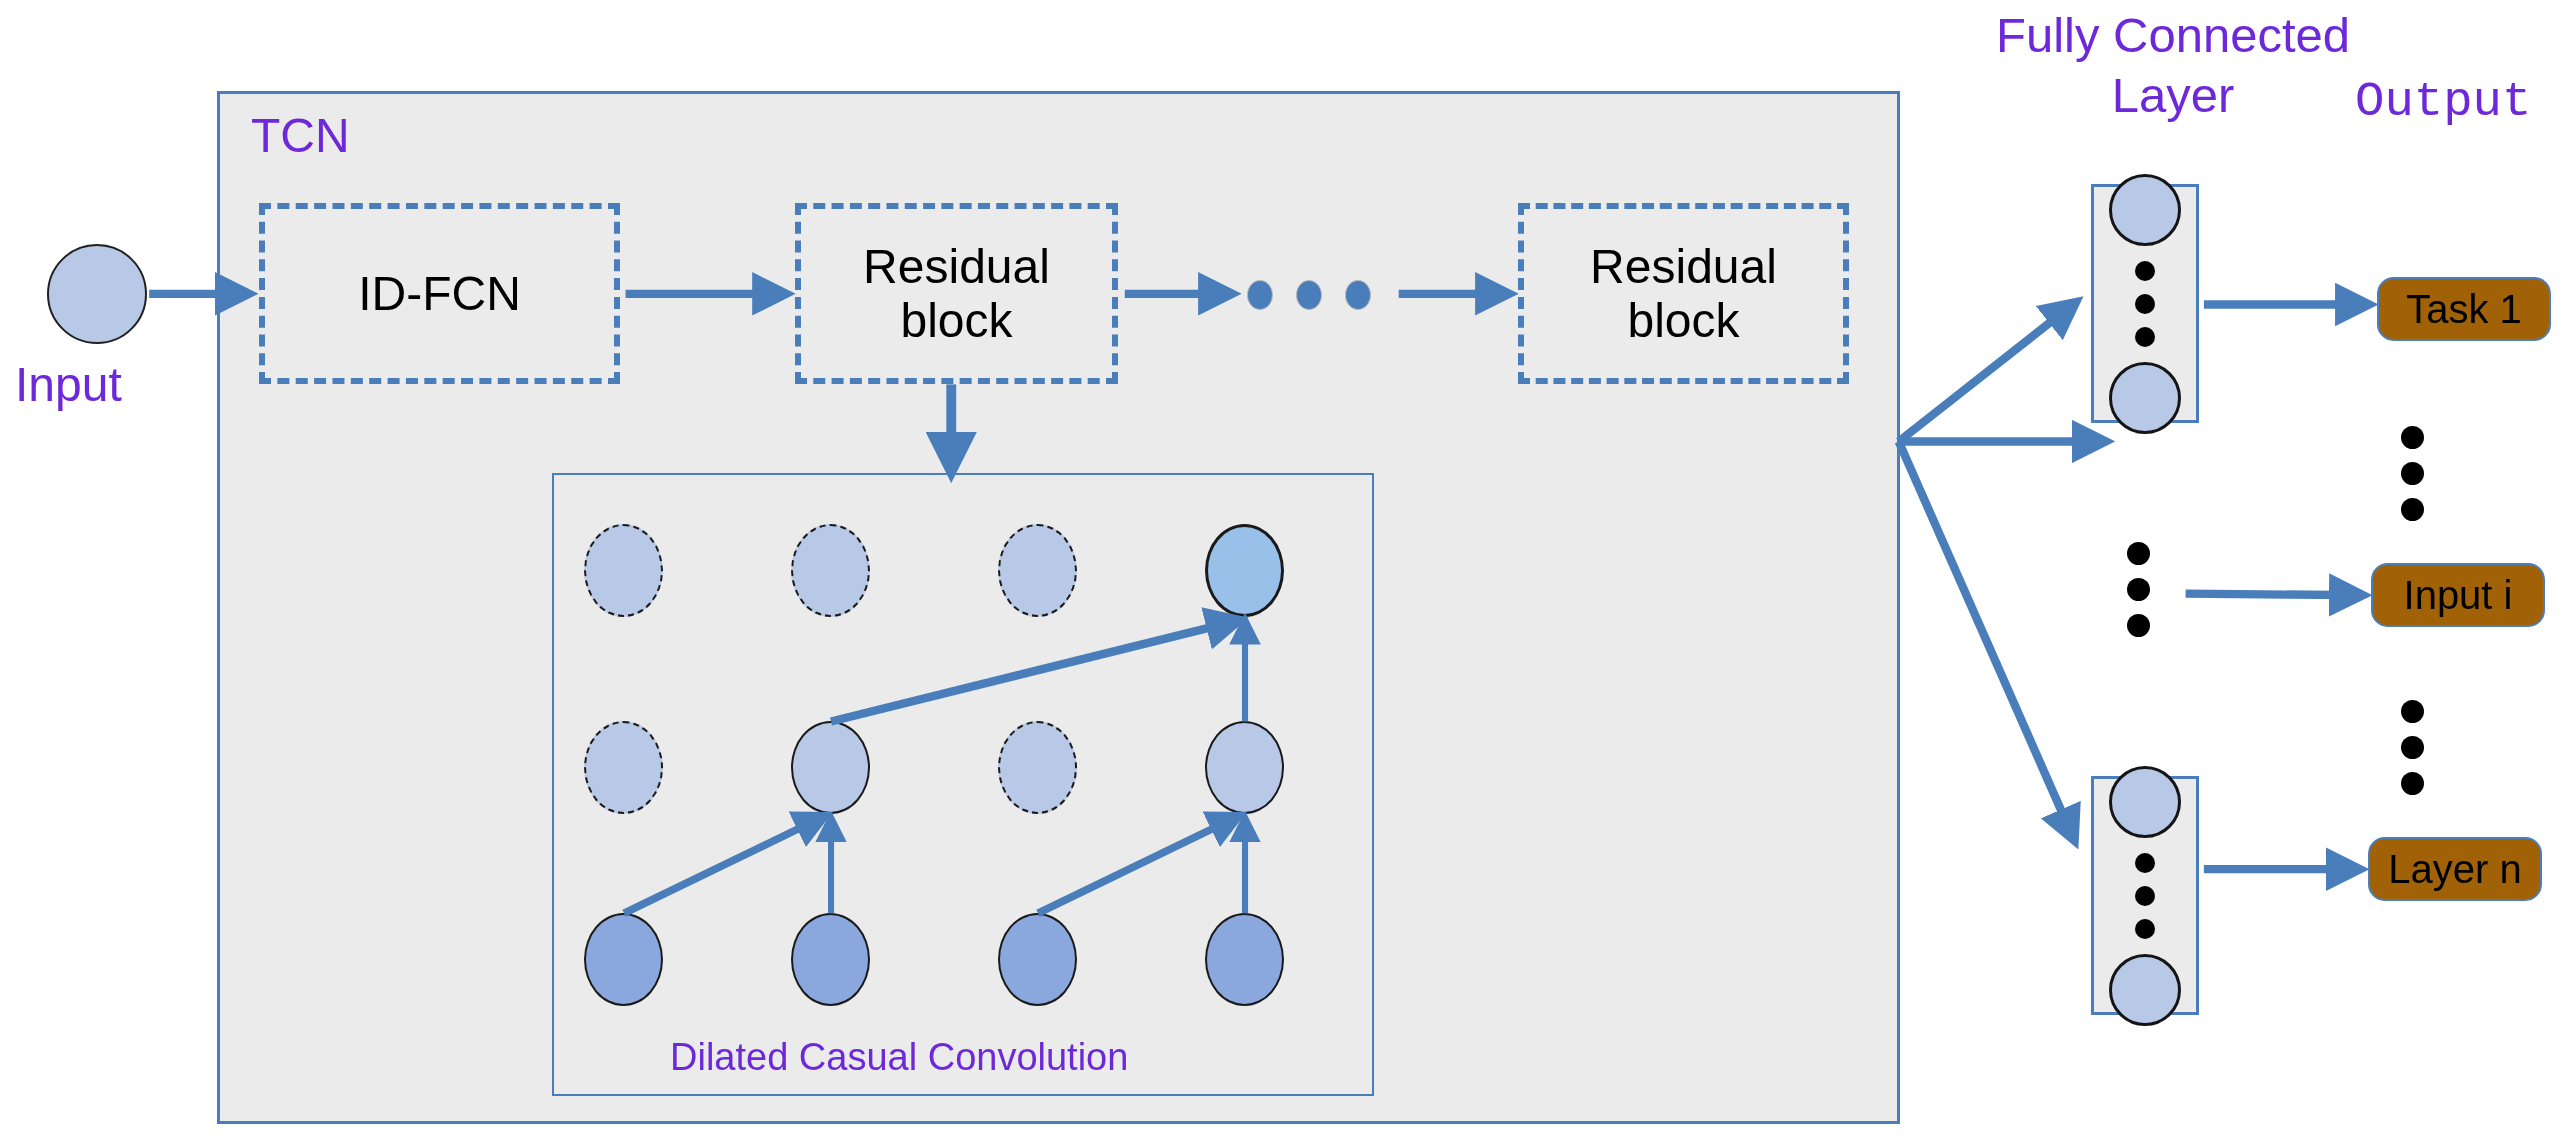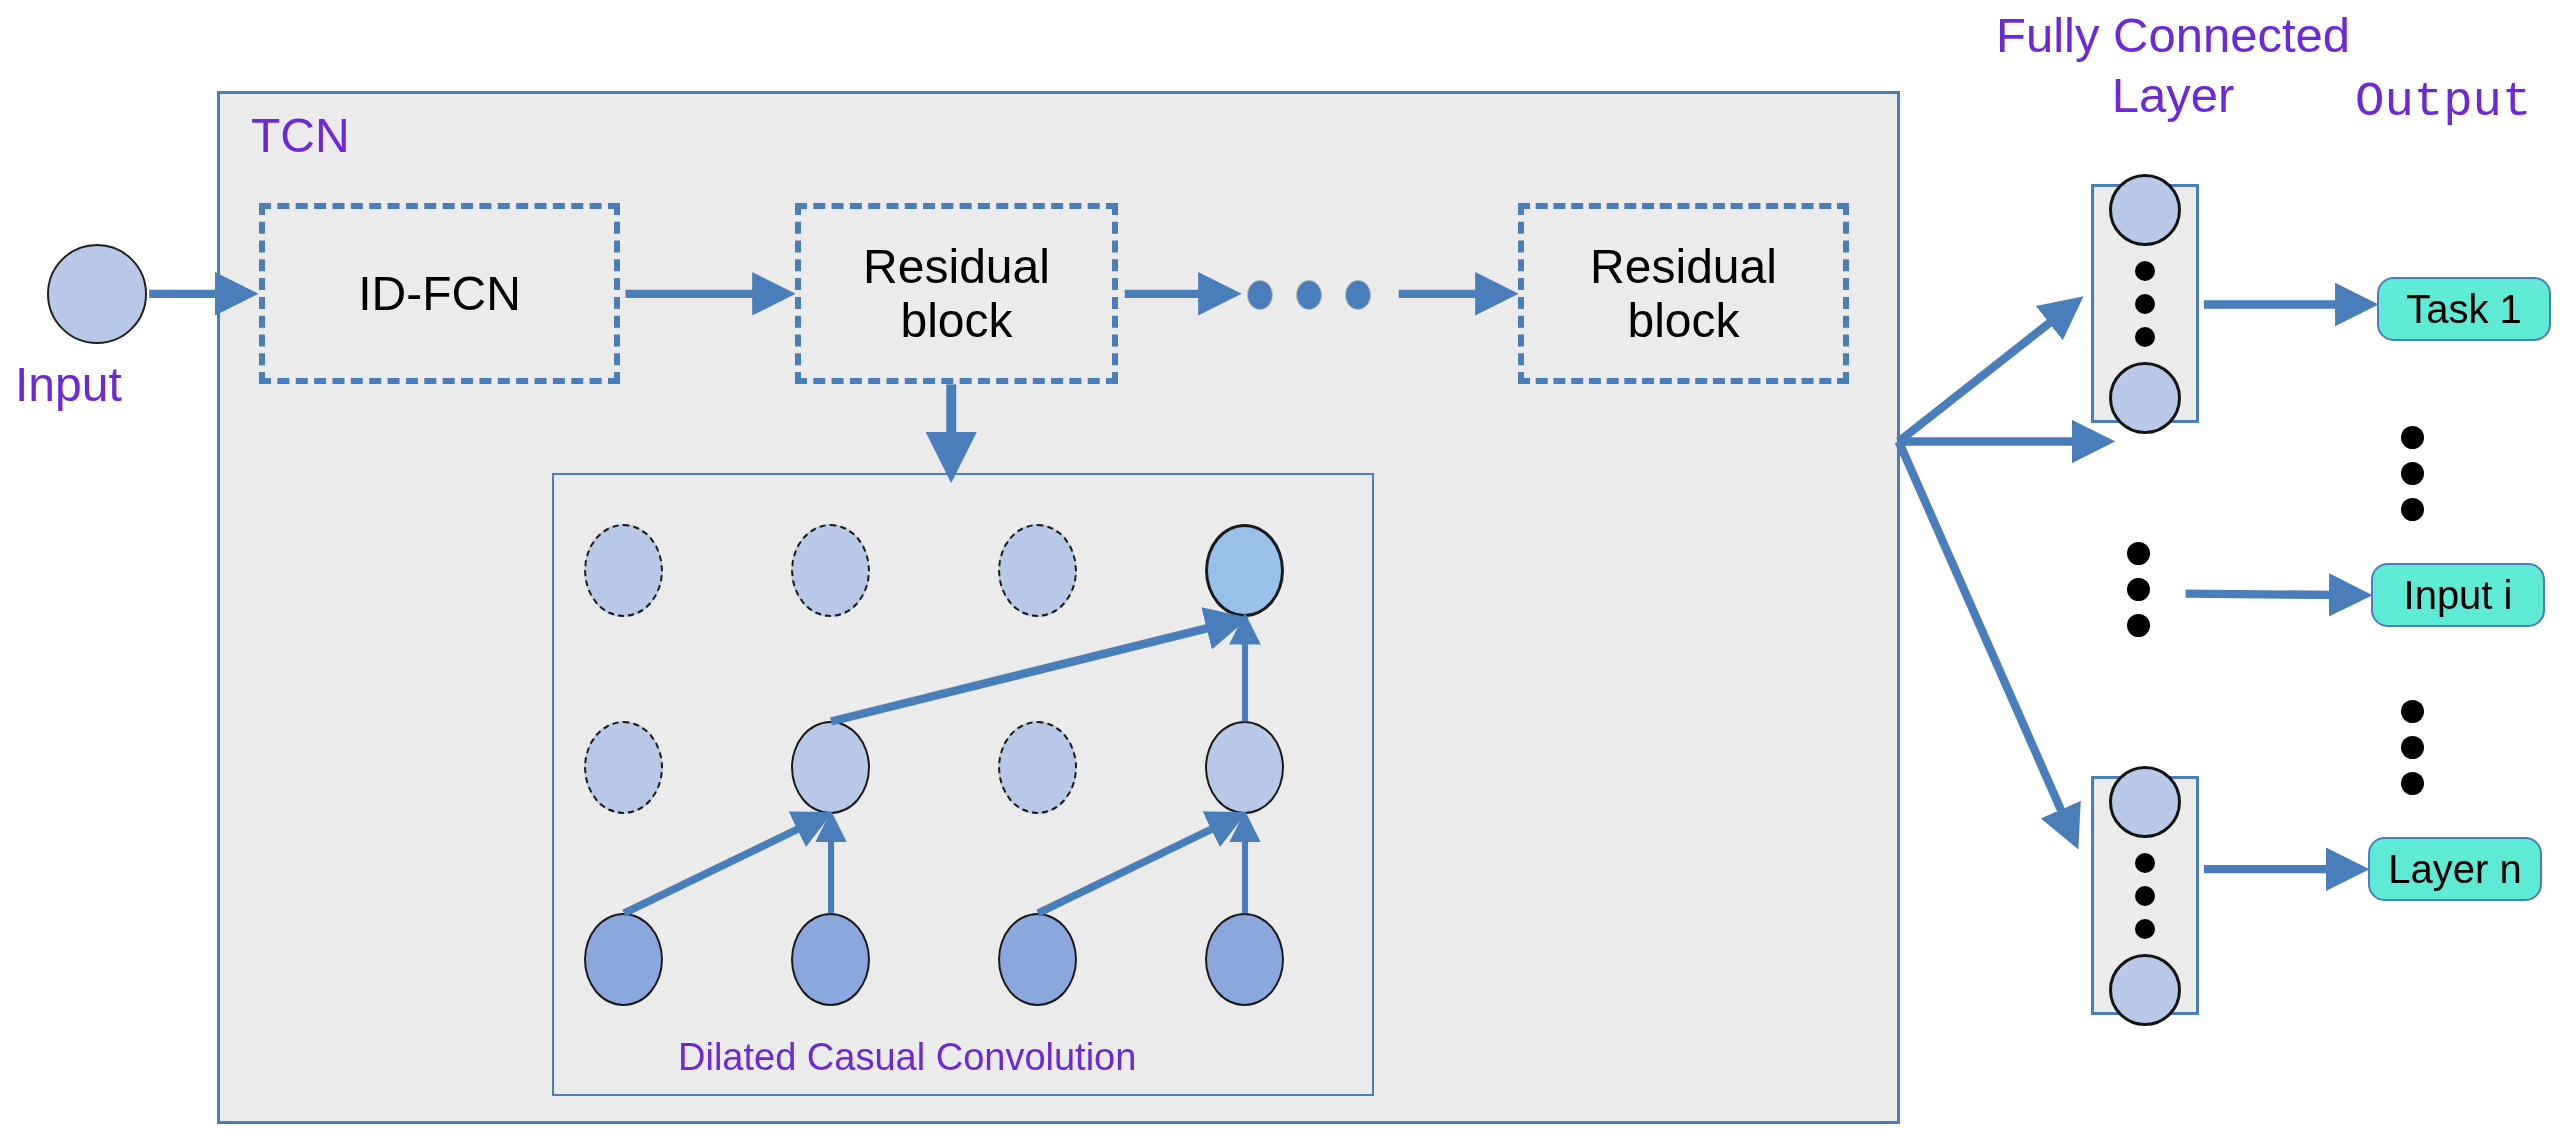--- a/index.html
+++ b/index.html
@@ -91,21 +91,20 @@
     width: 822px;
     height: 623px;
     background: #ebebeb;
     border: 2.3px solid #4a7ebb;
     box-sizing: border-box;
   }
   .dcc-caption {
     left: 670px;
     top: 1036px;
     font-size: 38px;
-    margin-left: 8px;
   }
   .node {
     position: absolute;
     width: 79px;
     height: 93px;
     border-radius: 50%;
     box-sizing: border-box;
   }
   .node.inactive {
     background: #b8c9e8;
@@ -196,21 +195,21 @@
 
   
   .out-title {
     left: 2355px;
     top: 75px;
     font-size: 49px;
     font-family: Liberation Mono, monospace;
   }
   .task-box {
     position: absolute;
-    background: #5eead4;
+    background: #a16207;
     border: 2.3px solid #4a7ebb;
     border-radius: 16.7px;
     box-sizing: border-box;
     display: flex;
     align-items: center;
     justify-content: center;
     font-size: 40px;
     color: #000000;
     width: 174px;
     height: 64px;

